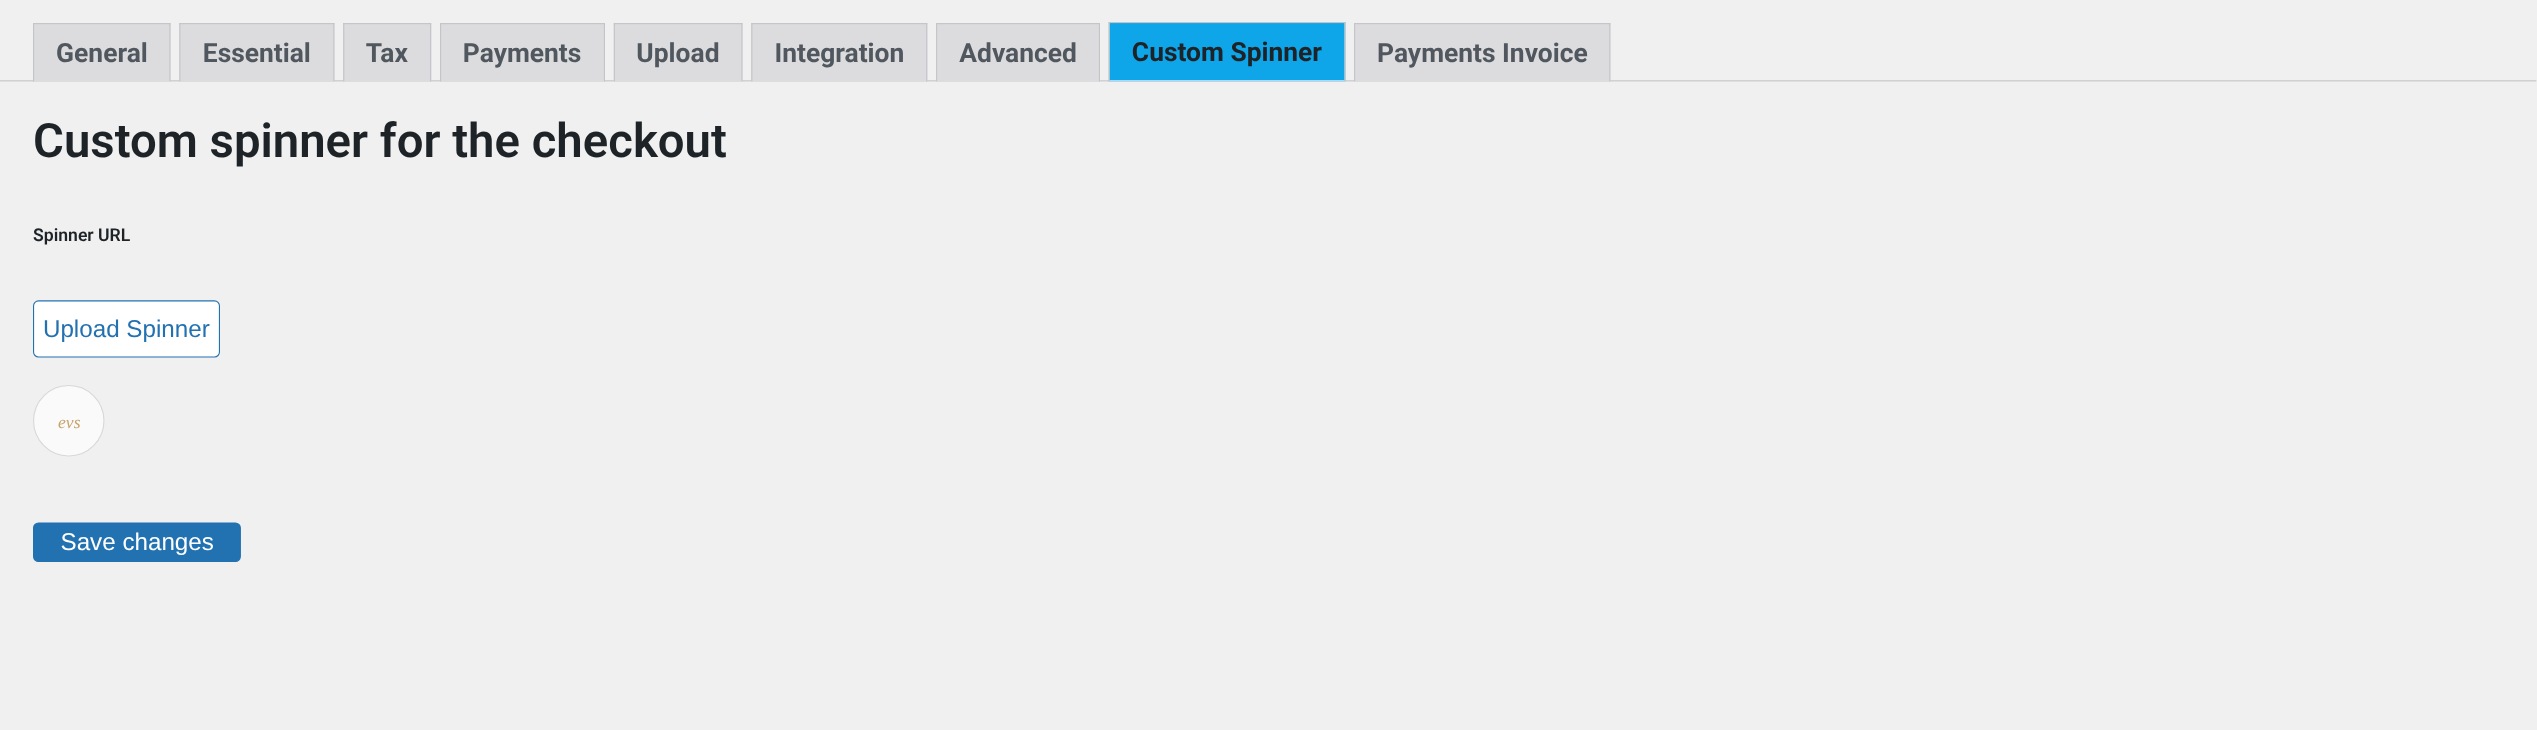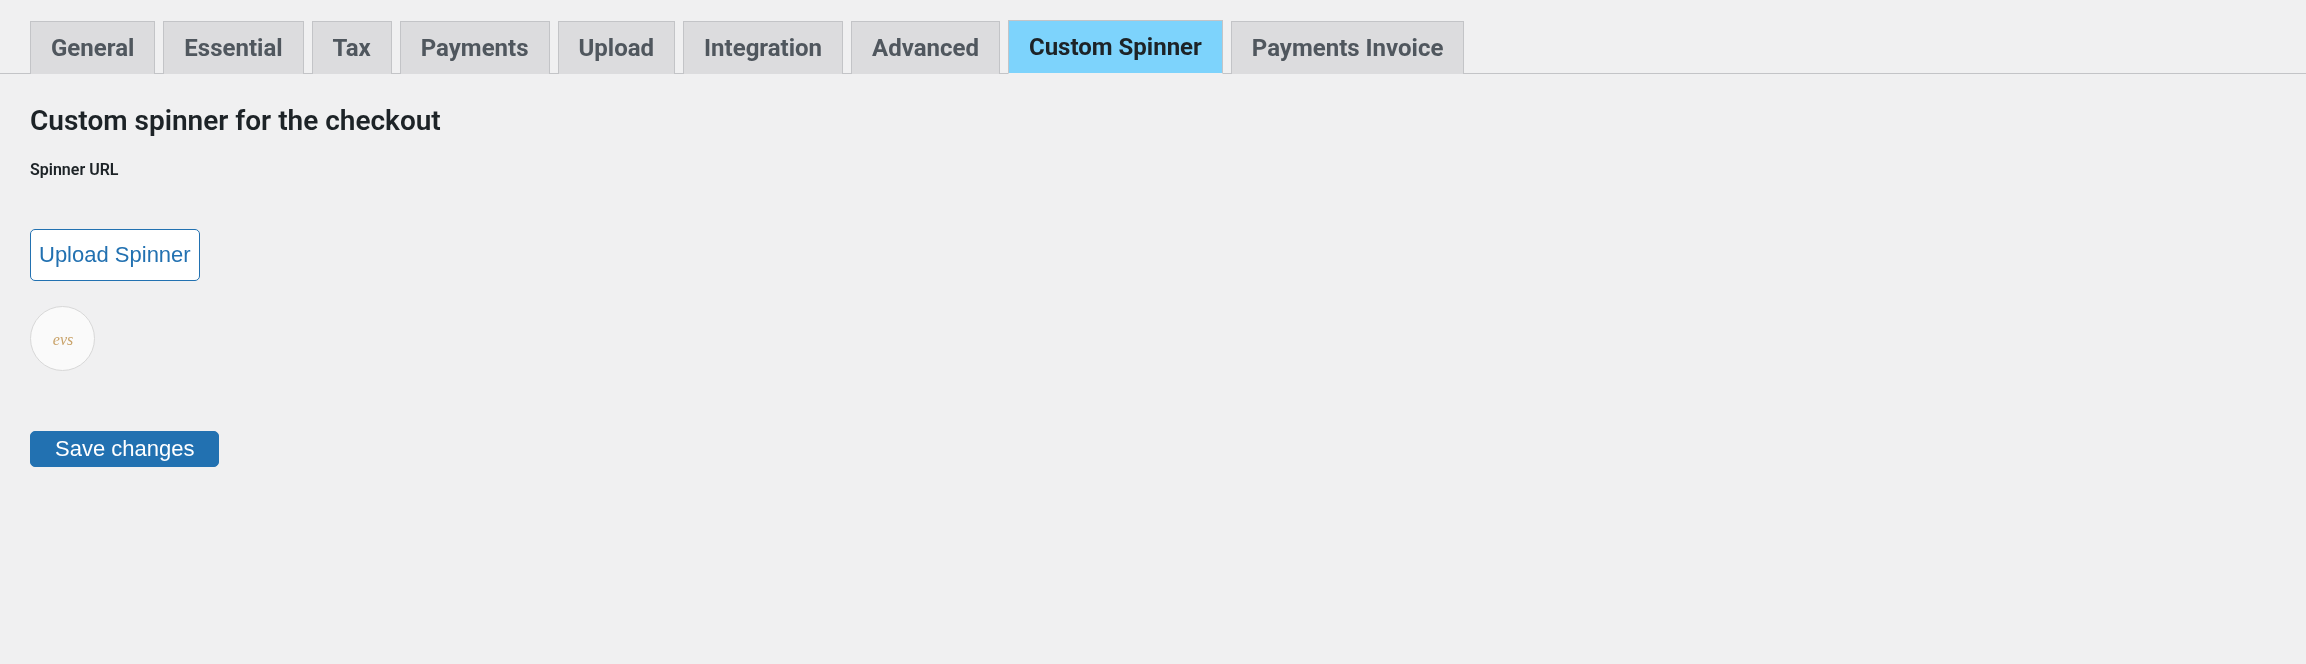--- a/index.html
+++ b/index.html
@@ -26,32 +26,32 @@
       border-bottom: none;
       padding: 12px 20px;
       font-size: 24px;
       font-weight: 700;
       color: #50575e;
       cursor: pointer;
       white-space: nowrap;
       margin-bottom: -1px;
     }
     .tab.active {
-      background: #7dd3fc;
+      background: #0ea5e9;
       color: #1d2327;
       border-bottom: 1px solid #f0f0f1;
     }
     .content {
       padding: 30px;
     }
     .page-title {
-      font-size: 28px;
+      font-size: 43px;
       font-weight: 600;
       color: #1d2327;
-      margin-bottom: 23px;
+      margin-bottom: 50px;
     }
     .field-label {
       font-size: 16px;
       font-weight: 600;
       color: #1d2327;
       margin-bottom: 50px;
       display: block;
     }
     .upload-button {
       background: #ffffff;

